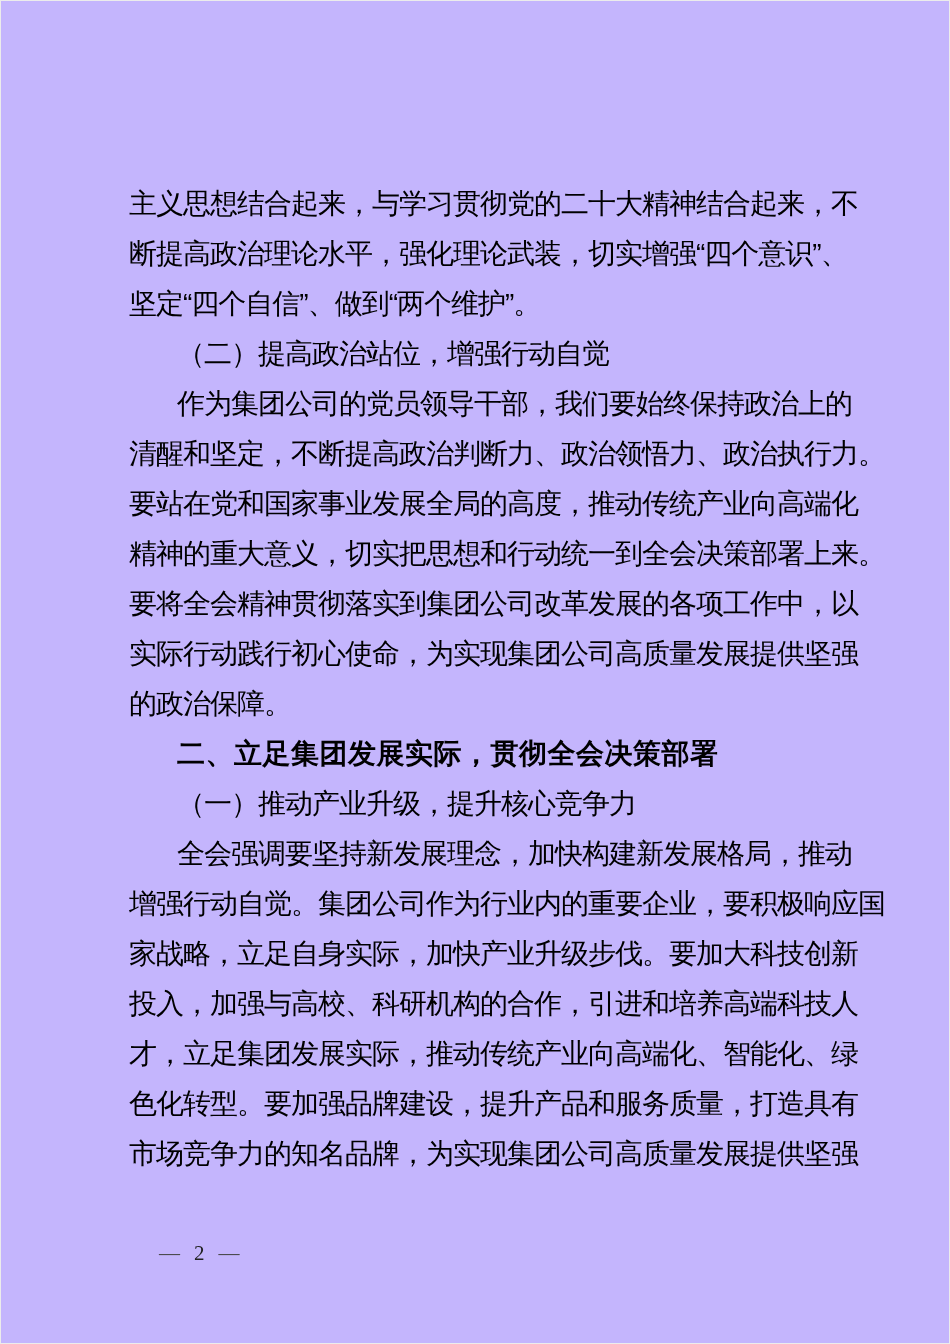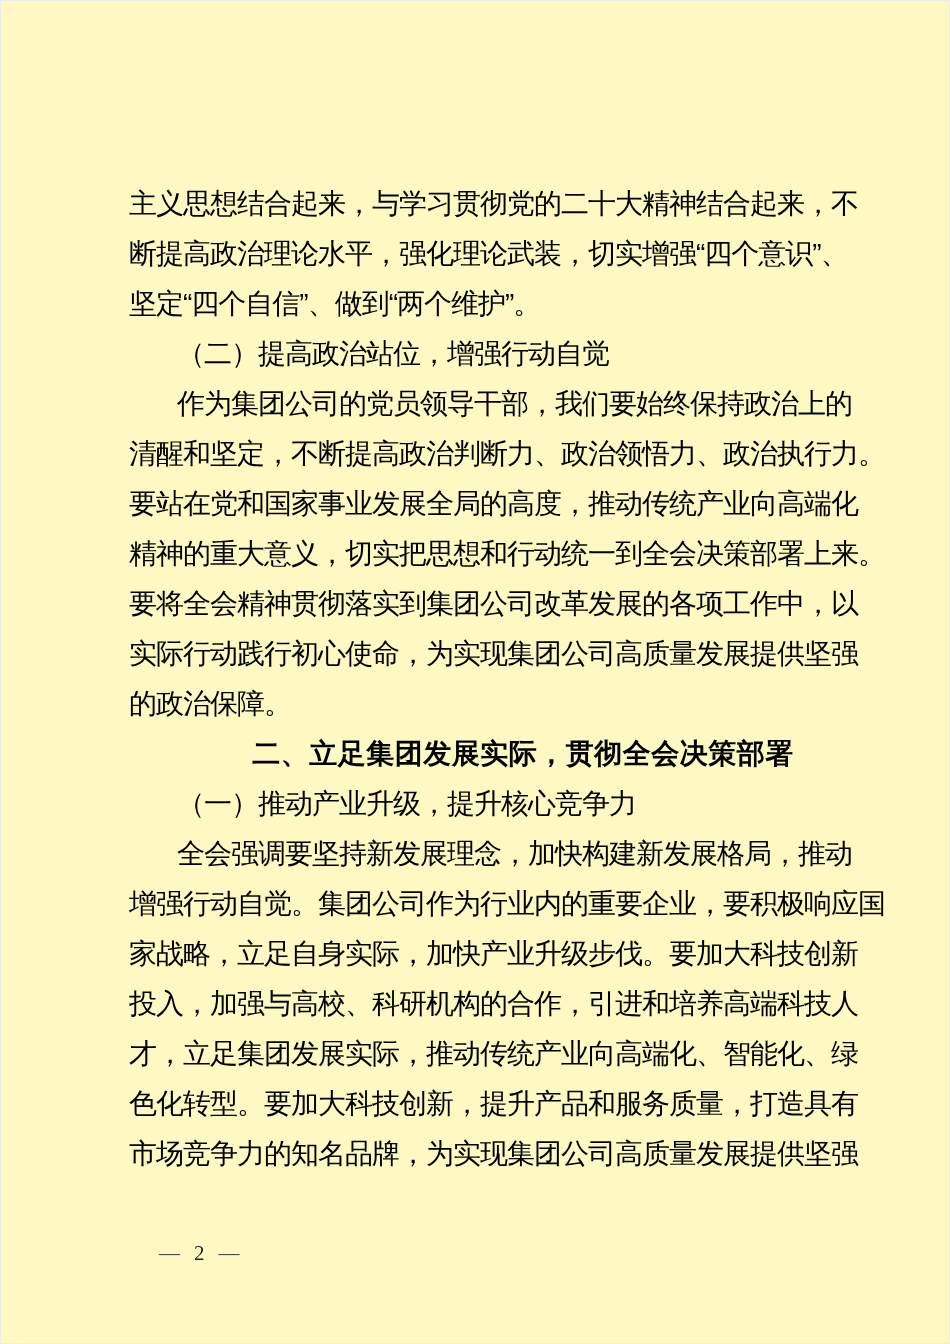--- a/index.html
+++ b/index.html
@@ -1,41 +1,41 @@
 <!DOCTYPE html>
 <html><head>
 <meta charset="utf-8">
 <style>
   * { margin: 0; padding: 0; box-sizing: border-box; }
   html, body { background: #ffffff; }
   .page {
     position: relative;
     width: 950px;
     height: 1344px;
-    background: #fef9c3;
+    background: #c4b5fd;
     border: 1px solid #ececec;
     overflow: hidden;
     font-family: "Liberation Sans", "DejaVu Sans", sans-serif;
   }
   .content {
     position: absolute;
     left: 128px;
     top: 178px;
     width: 740px;
   }
   .line {
     height: 50px;
     line-height: 50px;
     font-size: 28px;
     letter-spacing: -1px;
     color: #000000;
     white-space: nowrap;
   }
   .line.indent { padding-left: 48px; }
-  .line.bold { font-weight: bold; letter-spacing: 0.5px; text-align: center; }
+  .line.bold { font-weight: bold; letter-spacing: 0.5px; }
   .footer {
     position: absolute;
     left: 158px;
     top: 1236px;
     height: 32px;
     line-height: 32px;
     font-size: 21px;
     color: #222222;
     font-family: "Liberation Serif", "DejaVu Serif", serif;
     white-space: nowrap;
@@ -59,19 +59,19 @@
       <div class="line">要将全会精神贯彻落实到集团公司改革发展的各项工作中，以</div>
       <div class="line">实际行动践行初心使命，为实现集团公司高质量发展提供坚强</div>
       <div class="line">的政治保障。</div>
       <div class="line indent bold">二、立足集团发展实际，贯彻全会决策部署</div>
       <div class="line indent">（一）推动产业升级，提升核心竞争力</div>
       <div class="line indent">全会强调要坚持新发展理念，加快构建新发展格局，推动</div>
       <div class="line">增强行动自觉。集团公司作为行业内的重要企业，要积极响应国</div>
       <div class="line">家战略，立足自身实际，加快产业升级步伐。要加大科技创新</div>
       <div class="line">投入，加强与高校、科研机构的合作，引进和培养高端科技人</div>
       <div class="line">才，立足集团发展实际，推动传统产业向高端化、智能化、绿</div>
-      <div class="line">色化转型。要加大科技创新，提升产品和服务质量，打造具有</div>
+      <div class="line">色化转型。要加强品牌建设，提升产品和服务质量，打造具有</div>
       <div class="line">市场竞争力的知名品牌，为实现集团公司高质量发展提供坚强</div>
     </div>
   <div class="footer">
     <span class="dash">—</span><span class="num">2</span><span class="dash">—</span>
   </div>
 </div>
 
 </body></html>

